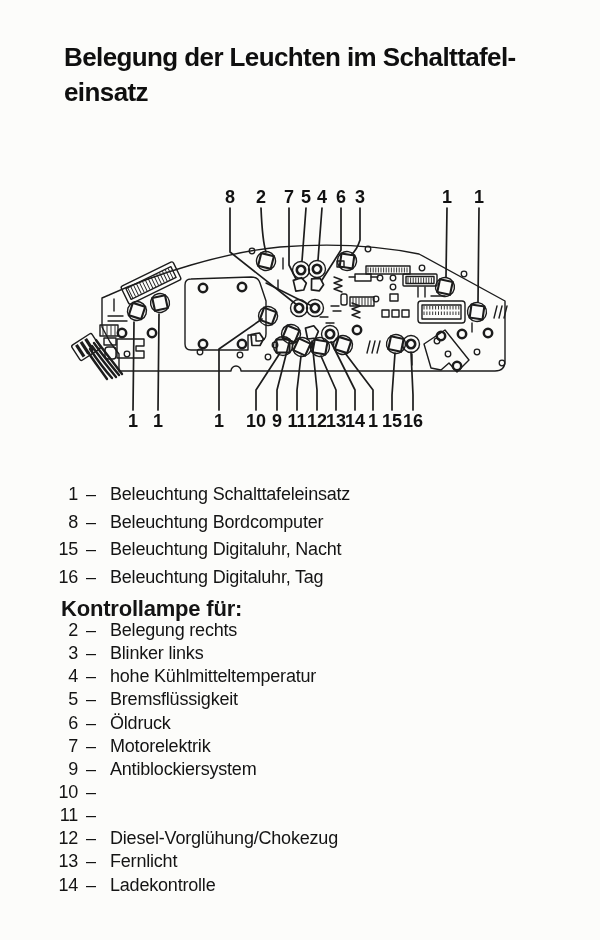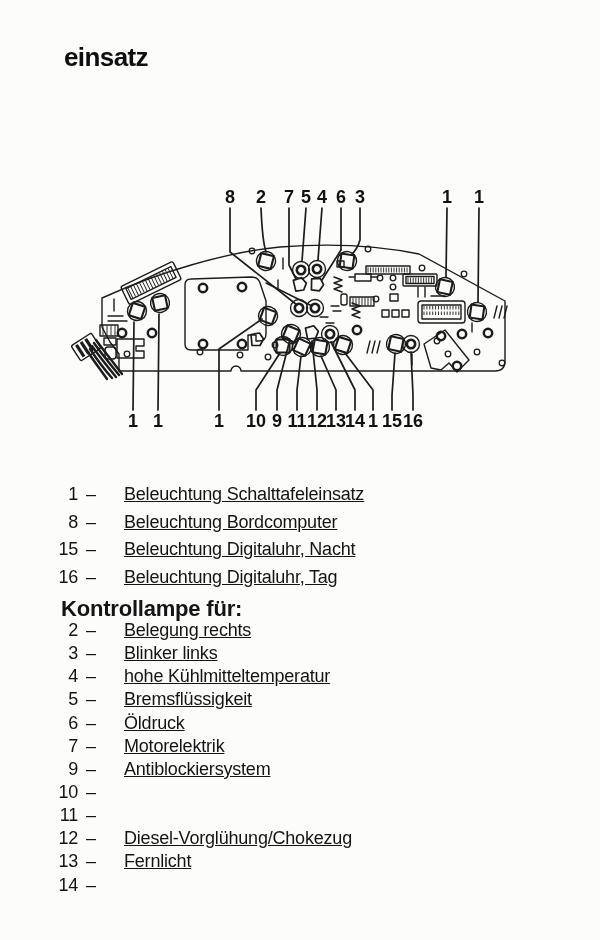--- a/index.html
+++ b/index.html
@@ -11,31 +11,32 @@
   #figure-svg *{vector-effect:none;}
   .stroke{stroke:#1c1c1c;fill:none;stroke-width:1.4;stroke-linejoin:round;stroke-linecap:round;}
   .legend-block{position:absolute;left:58px;}
   #lighting-list{top:481px;}
   #indicator-list{top:619px;}
   .legend-row{display:flex;align-items:baseline;font-size:18px;letter-spacing:-0.2px;}
   #lighting-list .legend-row{height:27.6px;line-height:27.6px;}
   #indicator-list .legend-row{height:23.15px;line-height:23.15px;}
   .legend-num{width:20px;text-align:right;flex:none;}
   .legend-dash{width:14px;margin-left:6px;text-align:center;flex:none;}
-  .legend-label{margin-left:26px;white-space:nowrap;text-decoration:underline;}
+  .legend-label{margin-left:12px;white-space:nowrap;}
   #section-heading{position:absolute;left:61px;top:596px;font-size:22px;font-weight:bold;
                    letter-spacing:-0.2px;}
   svg text{font-family:"Liberation Sans",sans-serif;font-weight:bold;font-size:18px;fill:#111;}
 </style>
 </head>
 <body>
 
 <div id="page">
 
   <div id="title">
+    <div>Belegung der Leuchten im Schalttafel-</div>
     <div>einsatz</div>
   </div>
 
   <svg id="figure-svg" viewBox="55 180 500 255">
 
     <g>
       <path class="stroke" stroke-width="1.6" d="M119,371 L231,371 A5,5 0 0 1 241,371 L495,371 Q505,371 505,361 L505,301 L419,254 C380,246 330,243 280,247 C225,252 155,274 109,295 L102,298 L102,327 L110,342 L119,354 Z"></path>
     </g>
 
     <g>
@@ -370,16 +371,17 @@
       <span class="legend-label">Diesel-Vorglühung/Chokezug</span>
     </div>
       <div class="legend-row">
       <span class="legend-num">13</span>
       <span class="legend-dash">–</span>
       <span class="legend-label">Fernlicht</span>
     </div>
       <div class="legend-row">
       <span class="legend-num">14</span>
       <span class="legend-dash">–</span>
+      <span class="legend-label">Ladekontrolle</span>
     </div>
     </div>
 
 </div>
 
 </body></html>

